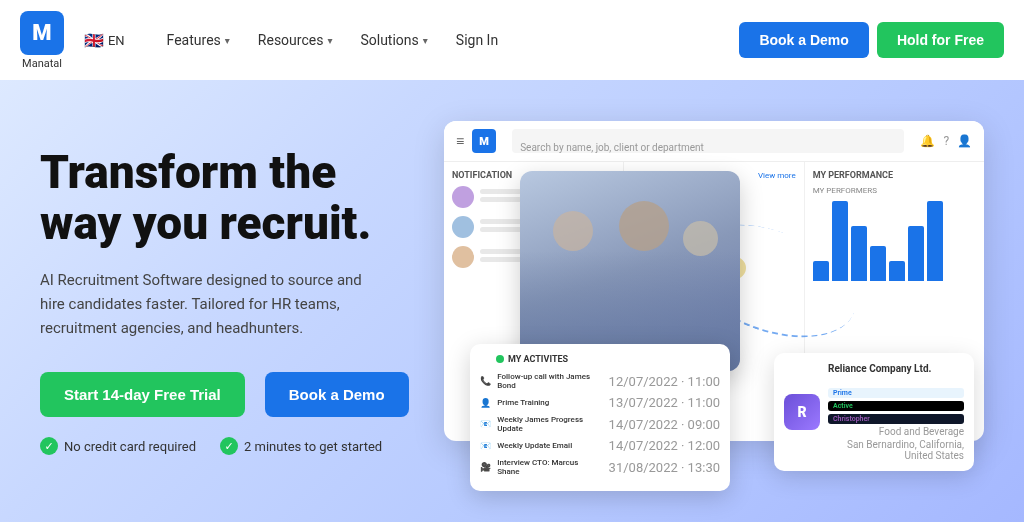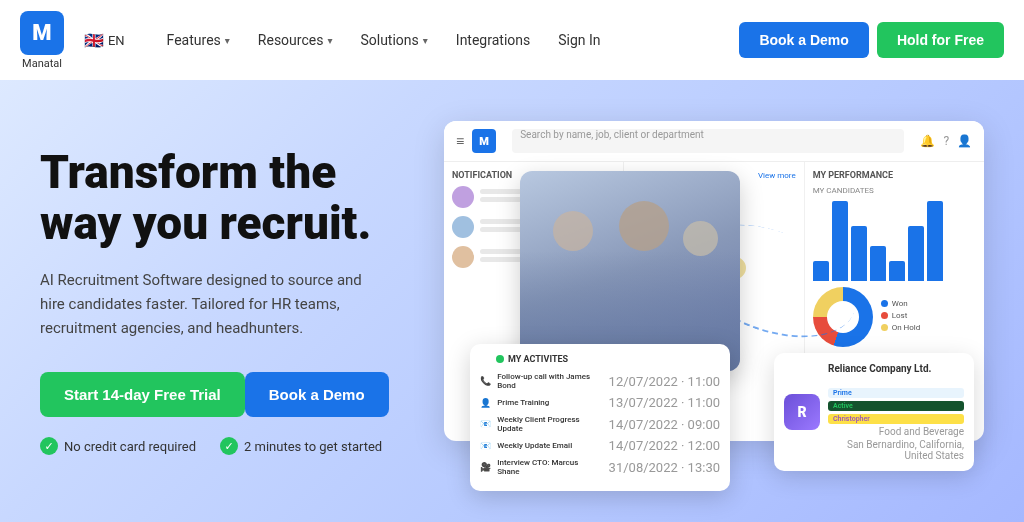--- a/index.html
+++ b/index.html
@@ -123,21 +123,21 @@
     }
     .hero-subtitle {
       font-size: 15px;
       color: #444;
       line-height: 1.6;
       margin-bottom: 32px;
       max-width: 340px;
     }
     .hero-buttons {
       display: flex;
-      gap: 0;
+      gap: 20px;
       margin-bottom: 20px;
     }
     .trial-btn {
       padding: 14px 24px;
       background: #22c55e;
       color: white;
       border: none;
       border-radius: 8px;
       font-size: 15px;
       font-weight: 700;
@@ -222,21 +222,21 @@
       font-size: 11px;
       font-weight: 900;
     }
     .dash-search {
       flex: 1;
       height: 24px;
       background: #f5f5f5;
       border-radius: 4px;
       margin: 0 8px;
       display: flex;
-      align-items: flex-start;
+      align-items: flex-end;
       padding: 0 8px;
     }
     .dash-search-text {
       font-size: 10px;
       color: #999;
     }
     .dash-icons {
       display: flex;
       gap: 8px;
       color: #999;
@@ -445,22 +445,22 @@
     .company-info { flex: 1; }
     .company-name { font-size: 10px; font-weight: 700; color: #333; }
     .company-tags { display: flex; gap: 3px; margin-top: 14px; flex-direction: column; }
     .company-tag {
       font-size: 7px;
       padding: 1px 5px;
       border-radius: 3px;
       font-weight: 600;
     }
     .tag-prime { background: #e8f4fd; color: #1a73e8; }
-    .tag-active { background: #14532d; color: #22c55e; }
-    .tag-user { background: #fde047; color: #9b59b6; }
+    .tag-active { background: #000000; color: #22c55e; }
+    .tag-user { background: #0f172a; color: #9b59b6; }
     .company-location { font-size: 10px; color: #999; margin-top: 2px; text-align: right; }
 
     
     .photo-overlay {
       position: absolute;
       top: 60px;
       left: 40px;
       width: 220px;
       height: 200px;
       border-radius: 12px;
@@ -513,23 +513,20 @@
     </div>
     <div class="nav-item">
       <span>Resources</span>
       <span class="nav-chevron">▾</span>
     </div>
     <div class="nav-item">
       <span>Solutions</span>
       <span class="nav-chevron">▾</span>
     </div>
     <div class="nav-item">
-      <span>Integrations</span>
-    </div>
-    <div class="nav-item">
       <span>Sign In</span>
     </div>
   </nav>
 
   <div class="header-actions">
     <button class="book-demo-btn">Book a Demo</button>
     <button class="start-free-btn">Hold for Free</button>
   </div>
 </header>
 
@@ -628,47 +625,30 @@
             <div class="dash-section-title">
               <span>MY JOBS</span>
             </div>
           </div>
         </div>
 
         <div class="dash-col">
           <div class="dash-section-title">
             <span>MY PERFORMANCE</span>
           </div>
-          <div style="font-size:8px; color:#888; margin-bottom:6px;">MY CANDIDATES</div>
+          <div style="font-size:8px; color:#888; margin-bottom:6px;">MY PERFORMERS</div>
           <div class="chart-area">
             <div class="chart-bar xshort"></div>
             <div class="chart-bar tall"></div>
             <div class="chart-bar mid"></div>
             <div class="chart-bar short"></div>
             <div class="chart-bar xshort"></div>
             <div class="chart-bar mid"></div>
             <div class="chart-bar tall"></div>
           </div>
-          <div class="donut-area">
-            <div class="donut"></div>
-            <div class="donut-legend">
-              <div class="legend-item">
-                <div class="legend-dot" style="background:#1a73e8;"></div>
-                <span>Won</span>
-              </div>
-              <div class="legend-item">
-                <div class="legend-dot" style="background:#e74c3c;"></div>
-                <span>Lost</span>
-              </div>
-              <div class="legend-item">
-                <div class="legend-dot" style="background:#f0d060;"></div>
-                <span>On Hold</span>
-              </div>
-            </div>
-          </div>
         </div>
       </div>
     </div>
 
     <div class="dashed-curve"></div>
 
     <div class="photo-overlay">
       <div class="photo-people">
 
         <div style="position:absolute;bottom:0;left:0;right:0;height:60%;background:linear-gradient(to top, rgba(100,120,160,0.8), transparent);"></div>
@@ -688,21 +668,21 @@
         <span class="activity-name">Follow-up call with James Bond</span>
         <span class="activity-time">12/07/2022 · 11:00</span>
       </div>
       <div class="activity-item">
         <span class="activity-icon">👤</span>
         <span class="activity-name">Prime Training</span>
         <span class="activity-time">13/07/2022 · 11:00</span>
       </div>
       <div class="activity-item">
         <span class="activity-icon">📧</span>
-        <span class="activity-name">Weekly Client Progress Update</span>
+        <span class="activity-name">Weekly James Progress Update</span>
         <span class="activity-time">14/07/2022 · 09:00</span>
       </div>
       <div class="activity-item">
         <span class="activity-icon">📧</span>
         <span class="activity-name">Weekly Update Email</span>
         <span class="activity-time">14/07/2022 · 12:00</span>
       </div>
       <div class="activity-item">
         <span class="activity-icon">🎥</span>
         <span class="activity-name">Interview CTO: Marcus Shane</span>

